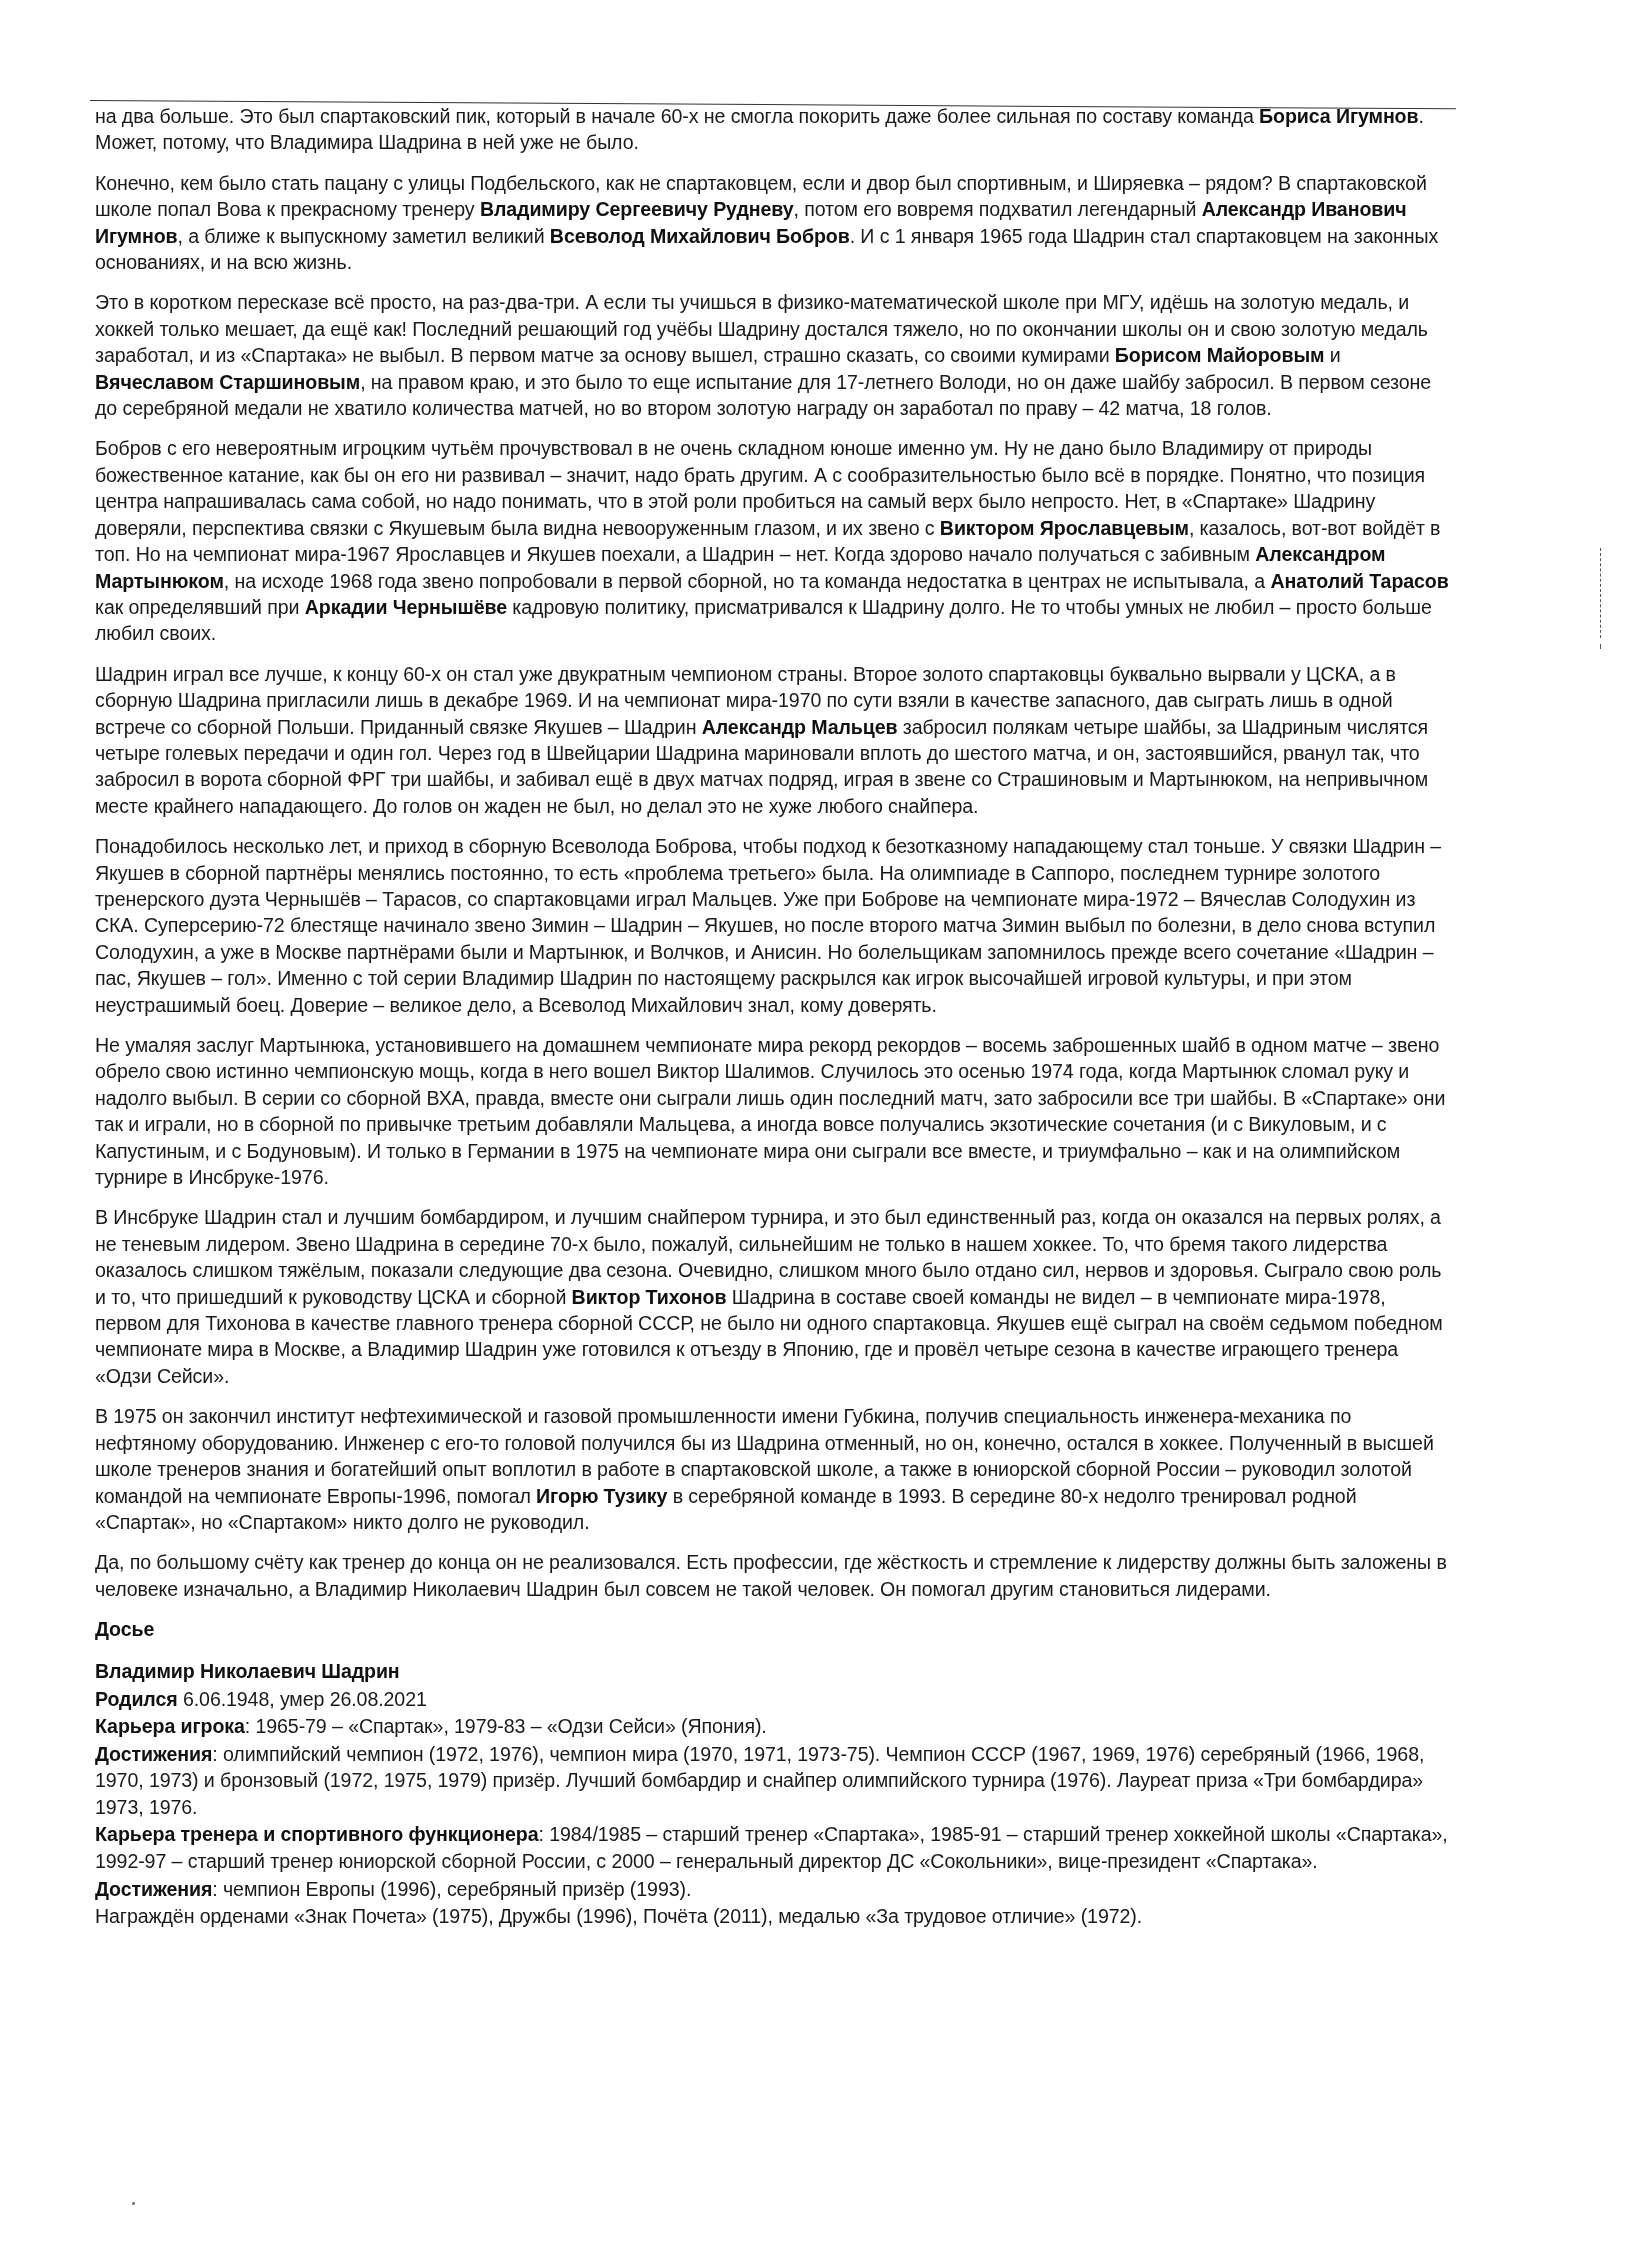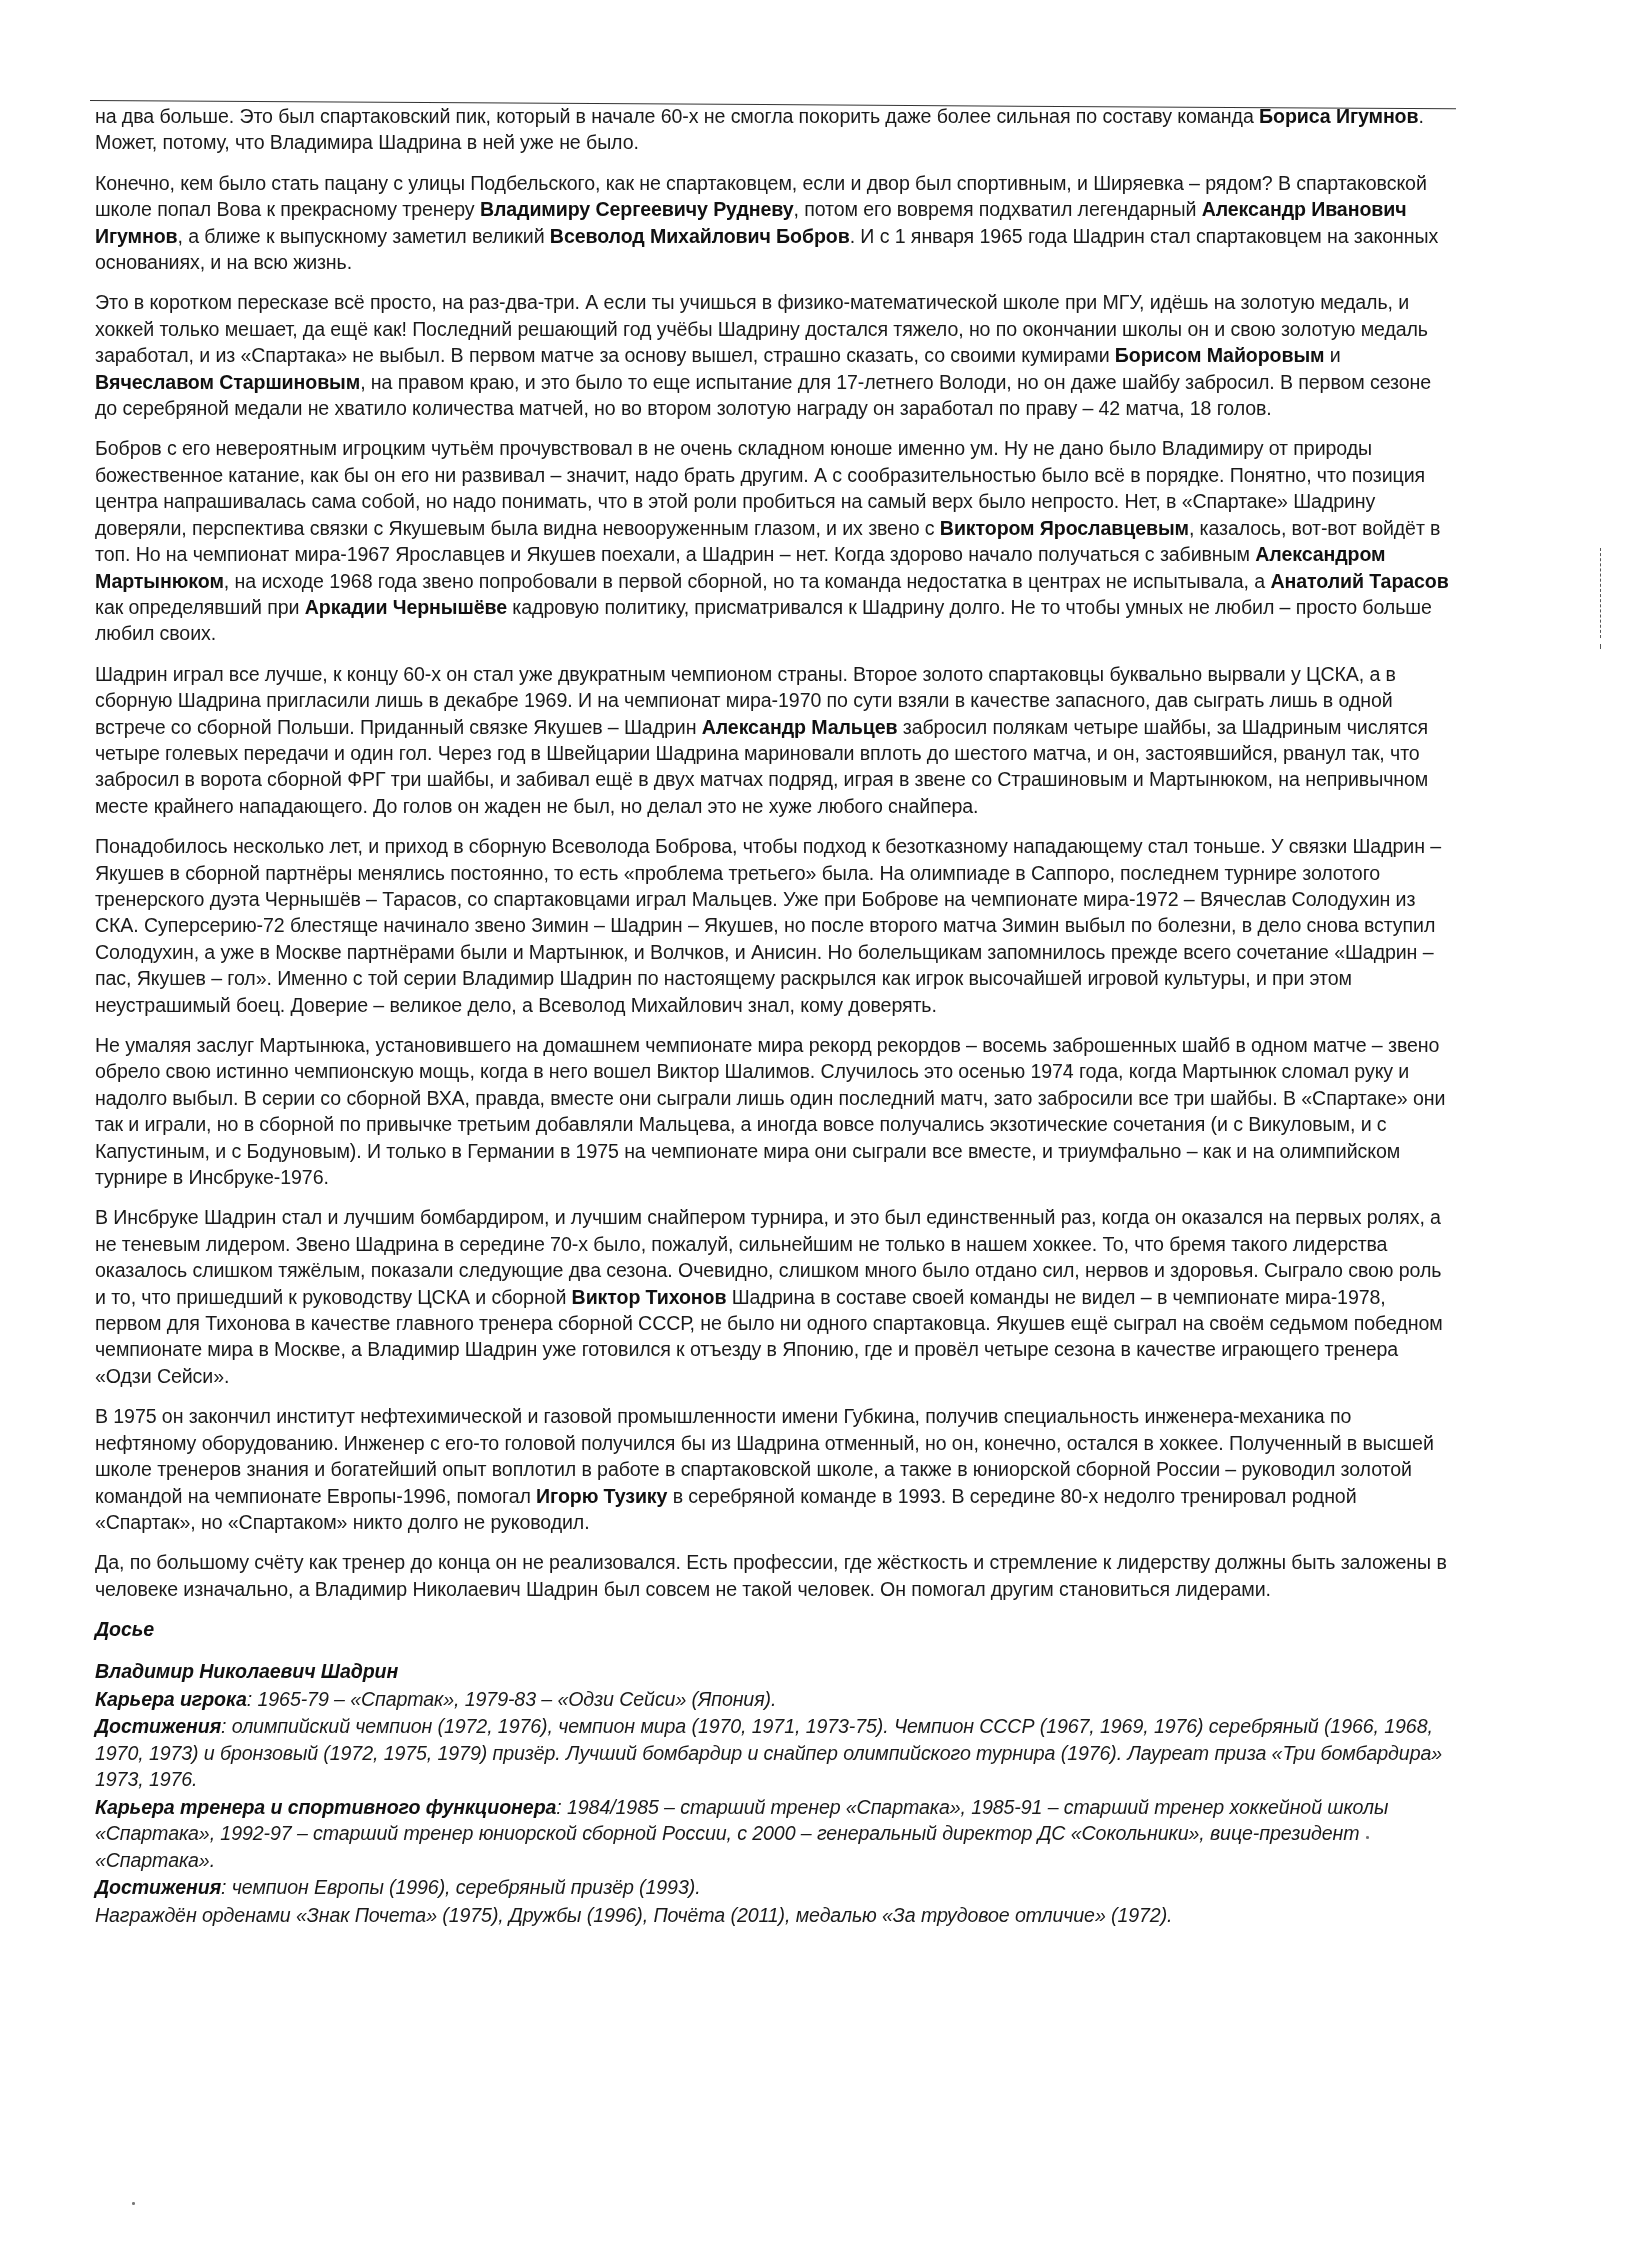--- a/index.html
+++ b/index.html
@@ -15,21 +15,21 @@
   .cut-line {
     position: absolute; left: 90px; top: 100px; width: 1366px; height: 2.6px;
     border-top: 1.9px solid #333; transform: rotate(0.35deg); transform-origin: left;
   }
   .margin-mark {
     position: absolute; left: 1600px; top: 548px; width: 1.3px; height: 90px;
     border-left: 1.3px dashed #555;
   }
   .margin-mark2 { position: absolute; left: 1600px; top: 644px; width: 1.3px; height: 5.2px; background: #555; }
   .dossier-title { margin-top: 2.6px; }
-  .dossier p { margin: 0 0 1.3px 0; font-style: italic; }
+  .dossier p { margin: 0 0 1.3px 0; }
   .dossier .sp { height: 14px; }
   .stray { position: absolute; width: 2.6px; height: 2.6px; background: #777; border-radius: 50%; }
 </style>
 </head>
 <body>
 
 <div class="cut-line"></div>
 <div class="margin-mark"></div>
 <div class="margin-mark2"></div>
 <div class="stray" style="left:1066px;top:1064px"></div>
@@ -47,20 +47,21 @@
       <p><span>Не умаляя заслуг Мартынюка, установившего на домашнем чемпионате мира рекорд рекордов – восемь заброшенных шайб в одном матче – звено обрело свою истинно чемпионскую мощь, когда в него вошел Виктор Шалимов. Случилось это осенью 1974 года, когда Мартынюк сломал руку и надолго выбыл. В серии со сборной ВХА, правда, вместе они сыграли лишь один последний матч, зато забросили все три шайбы. В «Спартаке» они так и играли, но в сборной по привычке третьим добавляли Мальцева, а иногда вовсе получались экзотические сочетания (и с Викуловым, и с Капустиным, и с Бодуновым). И только в Германии в 1975 на чемпионате мира они сыграли все вместе, и триумфально – как и на олимпийском турнире в Инсбруке-1976.</span></p>
       <p><span>В Инсбруке Шадрин стал и лучшим бомбардиром, и лучшим снайпером турнира, и это был единственный раз, когда он оказался на первых ролях, а не теневым лидером. Звено Шадрина в середине 70-х было, пожалуй, сильнейшим не только в нашем хоккее. То, что бремя такого лидерства оказалось слишком тяжёлым, показали следующие два сезона. Очевидно, слишком много было отдано сил, нервов и здоровья. Сыграло свою роль и то, что пришедший к руководству ЦСКА и сборной </span><b>Виктор Тихонов</b><span> Шадрина в составе своей команды не видел – в чемпионате мира-1978, первом для Тихонова в качестве главного тренера сборной СССР, не было ни одного спартаковца. Якушев ещё сыграл на своём седьмом победном чемпионате мира в Москве, а Владимир Шадрин уже готовился к отъезду в Японию, где и провёл четыре сезона в качестве играющего тренера «Одзи Сейси».</span></p>
       <p><span>В 1975 он закончил институт нефтехимической и газовой промышленности имени Губкина, получив специальность инженера-механика по нефтяному оборудованию. Инженер с его-то головой получился бы из Шадрина отменный, но он, конечно, остался в хоккее. Полученный в высшей школе тренеров знания и богатейший опыт воплотил в работе в спартаковской школе, а также в юниорской сборной России – руководил золотой командой на чемпионате Европы-1996, помогал </span><b>Игорю Тузику</b><span> в серебряной команде в 1993. В середине 80-х недолго тренировал родной «Спартак», но «Спартаком» никто долго не руководил.</span></p>
       <p><span>Да, по большому счёту как тренер до конца он не реализовался. Есть профессии, где жёсткость и стремление к лидерству должны быть заложены в человеке изначально, а Владимир Николаевич Шадрин был совсем не такой человек. Он помогал другим становиться лидерами.</span></p>
     </div>
   <div class="dossier">
     <p class="dossier-title"><b>Досье</b></p>
     <div class="sp"></div>
     <p><b>Владимир Николаевич Шадрин</b></p>
     <div id="dossier-lines">
+        <p><b>Родился</b><span> 6.06.1948, умер 26.08.2021</span></p>
         <p><b>Карьера игрока</b><span>: 1965-79 – «Спартак», 1979-83 – «Одзи Сейси» (Япония).</span></p>
         <p><b>Достижения</b><span>: олимпийский чемпион (1972, 1976), чемпион мира (1970, 1971, 1973-75). Чемпион СССР (1967, 1969, 1976) серебряный (1966, 1968, 1970, 1973) и бронзовый (1972, 1975, 1979) призёр. Лучший бомбардир и снайпер олимпийского турнира (1976). Лауреат приза «Три бомбардира» 1973, 1976.</span></p>
         <p><b>Карьера тренера и спортивного функционера</b><span>: 1984/1985 – старший тренер «Спартака», 1985-91 – старший тренер хоккейной школы «Спартака», 1992-97 – старший тренер юниорской сборной России, с 2000 – генеральный директор ДС «Сокольники», вице-президент «Спартака».</span></p>
         <p><b>Достижения</b><span>: чемпион Европы (1996), серебряный призёр (1993).</span></p>
         <p><span>Награждён орденами «Знак Почета» (1975), Дружбы (1996), Почёта (2011), медалью «За трудовое отличие» (1972).</span></p>
       </div>
   </div>
 </div>
 
 

